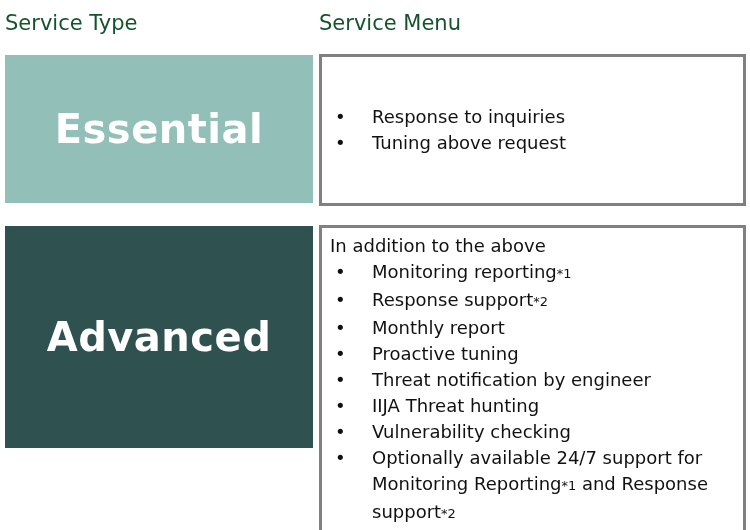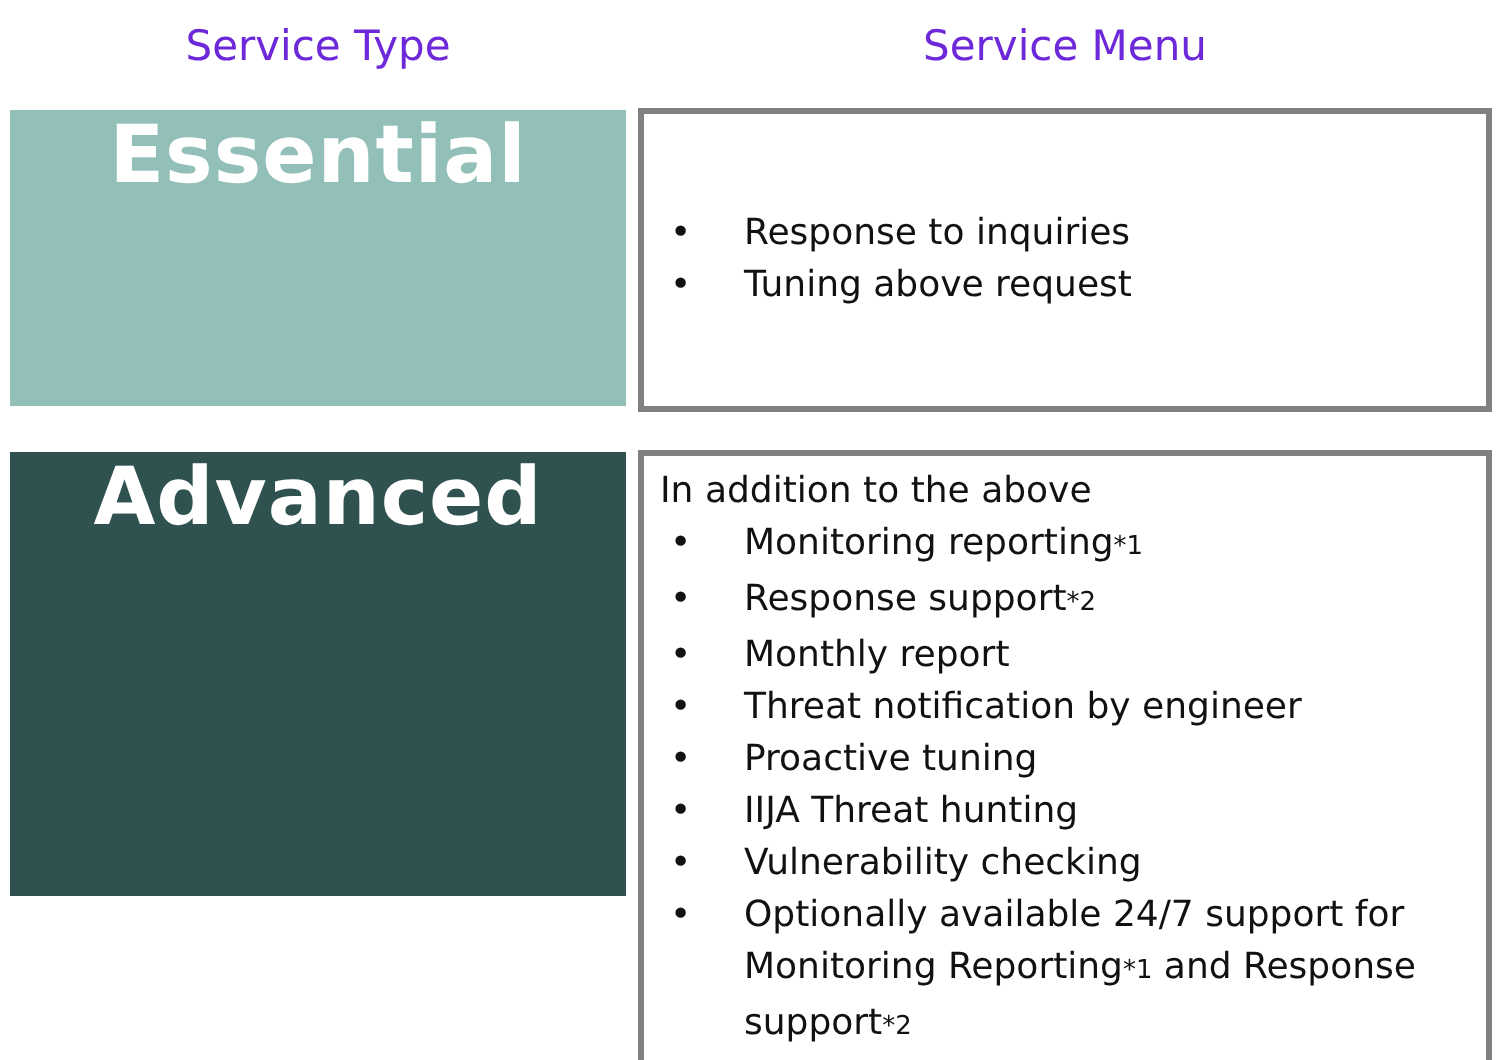--- a/index.html
+++ b/index.html
@@ -13,32 +13,31 @@
     width: 750px;
     height: 530px;
     background: #ffffff;
     overflow: hidden;
   }
   .col-header {
     position: absolute;
     top: 6px;
     font-size: 21px;
     line-height: 34px;
-    text-align: center;
-    color: #6d28d9;
+    color: #14532d;
   }
   .col-header.left  { left: 5px;   width: 308px; }
   .col-header.right { left: 319px; width: 427px; }
 
   .type-box {
     position: absolute;
     left: 5px;
     width: 308px;
     display: flex;
-    align-items: flex-start;
+    align-items: center;
     justify-content: center;
   }
   .type-box .tier-label {
     color: var(--tier-label-text, #ffffff);
     font-weight: bold;
     font-size: 40px;
     letter-spacing: 0.5px;
   }
   .type-box.essential {
     top: 55px;
@@ -116,21 +115,21 @@
   <div class="type-box advanced">
     <span class="tier-label">Advanced</span>
   </div>
 
   <div class="menu-box menu-advanced">
     <div class="menu-intro">In addition to the above</div>
     <ul class="menu-list">
         <li>Monitoring reporting<span class="fn">*1</span></li>
         <li>Response support<span class="fn">*2</span></li>
         <li>Monthly report</li>
+        <li>Proactive tuning</li>
         <li>Threat notification by engineer</li>
-        <li>Proactive tuning</li>
         <li>IIJA Threat hunting</li>
         <li>Vulnerability checking</li>
         <li>Optionally available 24/7 support for Monitoring Reporting<span class="fn">*1</span> and Response support<span class="fn">*2</span></li>
       </ul>
   </div>
 
 </div>
 
 </body></html>

